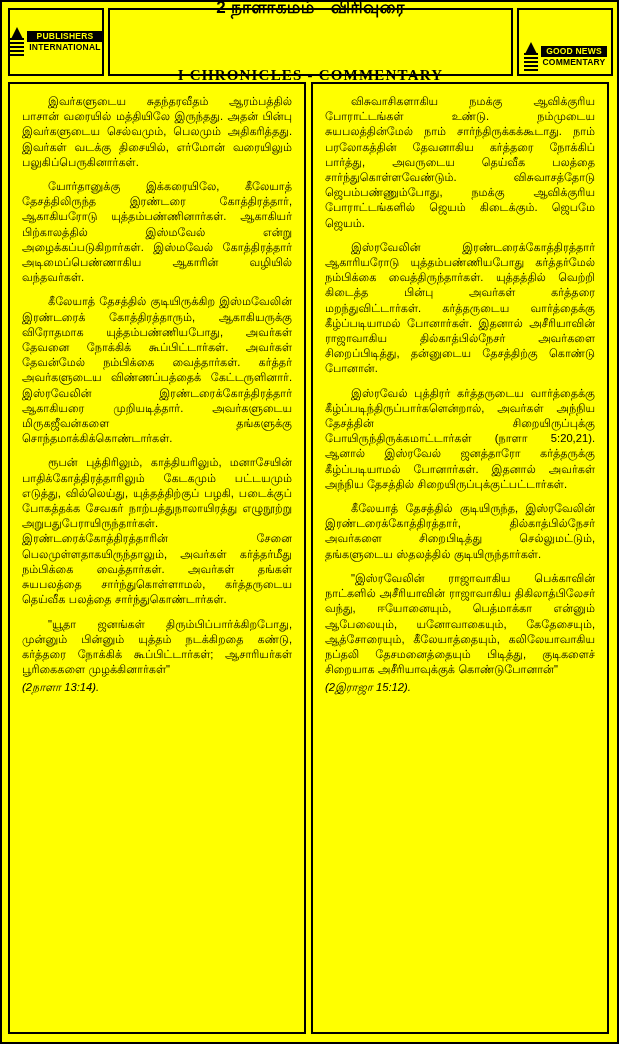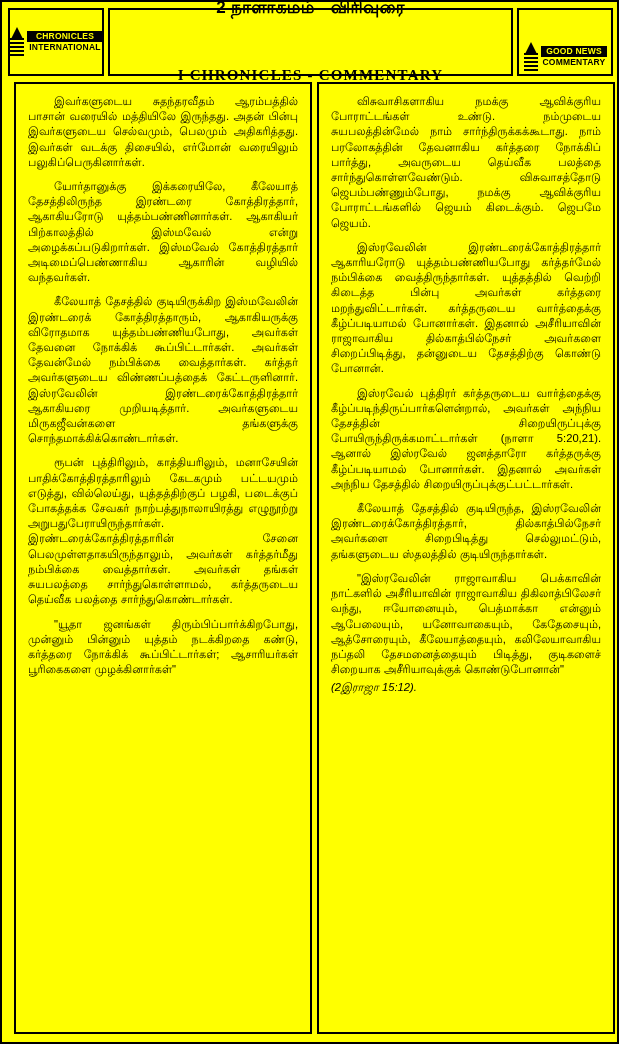--- a/index.html
+++ b/index.html
@@ -125,21 +125,21 @@
     box-sizing: border-box;
     display: flex;
     flex-direction: column;
     align-items: center;
     justify-content: flex-end;
     padding: 2px 1px;
   }
   
   .columns {
     position: absolute;
-    left: 12px;
+    left: 6px;
     top: 80px;
     width: 605px;
     height: 952px;
     display: flex;
     box-sizing: border-box;
   }
   .col {
     border: 2px solid #000000;
     background: #ffff00;
     box-sizing: border-box;
@@ -167,21 +167,21 @@
 <body>
 
 <div class="page">
 
   <div class="header">
 
     <div class="logo-box">
       <div class="logo-inner">
         <span class="logo-mark"></span>
         <span class="logo-text">
-          <span class="l1">CHRONICLES</span>
+          <span class="l1">PUBLISHERS</span>
           <span class="l2">INTERNATIONAL</span>
         </span>
       </div>
     </div>
 
     <div class="title-box">
       <div class="title-ta">2 நாளாகமம்  -  விரிவுரை</div>
       <div class="title-en">I CHRONICLES  -  COMMENTARY</div>
     </div>
 
@@ -198,20 +198,21 @@
   </div>
 
   <div class="columns">
 
     <div class="col left">
       <p class="para">இவர்களுடைய சுதந்தரவீதம் ஆரம்பத்தில் பாசான் வரையில் மத்தியிலே இருந்தது. அதன் பின்பு இவர்களுடைய செல்வமும், பெலமும் அதிகரித்தது. இவர்கள் வடக்கு திசையில், எர்மோன் வரையிலும் பலுகிப்பெருகினார்கள்.</p>
       <p class="para">யோர்தானுக்கு இக்கரையிலே, கீலேயாத் தேசத்திலிருந்த இரண்டரை கோத்திரத்தார், ஆகாகியரோடு யுத்தம்பண்ணினார்கள். ஆகாகியர் பிற்காலத்தில் இஸ்மவேல் என்று அழைக்கப்படுகிறார்கள். இஸ்மவேல் கோத்திரத்தார் அடிமைப்பெண்ணாகிய ஆகாரின் வழியில் வந்தவர்கள்.</p>
       <p class="para">கீலேயாத் தேசத்தில் குடியிருக்கிற இஸ்மவேலின் இரண்டரைக் கோத்திரத்தாரும், ஆகாகியருக்கு விரோதமாக யுத்தம்பண்ணியபோது, அவர்கள் தேவனை நோக்கிக் கூப்பிட்டார்கள். அவர்கள் தேவன்மேல் நம்பிக்கை வைத்தார்கள். கர்த்தர் அவர்களுடைய விண்ணப்பத்தைக் கேட்டருளினார். இஸ்ரவேலின் இரண்டரைக்கோத்திரத்தார் ஆகாகியரை முறியடித்தார். அவர்களுடைய மிருகஜீவன்களை தங்களுக்கு சொந்தமாக்கிக்கொண்டார்கள்.</p>
       <p class="para">ரூபன் புத்திரிலும், காத்தியரிலும், மனாசேயின் பாதிக்கோத்திரத்தாரிலும் கேடகமும் பட்டயமும் எடுத்து, வில்லெய்து, யுத்தத்திற்குப் பழகி, படைக்குப் போகத்தக்க சேவகர் நாற்பத்துநாலாயிரத்து எழுநூற்று அறுபதுபேராயிருந்தார்கள். இரண்டரைக்கோத்திரத்தாரின் சேனை பெலமுள்ளதாகயிருந்தாலும், அவர்கள் கர்த்தர்மீது நம்பிக்கை வைத்தார்கள். அவர்கள் தங்கள் சுயபலத்தை சார்ந்துகொள்ளாமல், கர்த்தருடைய தெய்வீக பலத்தை சார்ந்துகொண்டார்கள்.</p>
       <p class="para">"யூதா ஜனங்கள் திரும்பிப்பார்க்கிறபோது, முன்னும் பின்னும் யுத்தம் நடக்கிறதை கண்டு, கர்த்தரை நோக்கிக் கூப்பிட்டார்கள்; ஆசாரியர்கள் பூரிகைகளை முழக்கினார்கள்"</p>
+      <p class="para ref">(2நாளா 13:14).</p>
     </div>
 
     <div class="col right">
       <p class="para">விசுவாசிகளாகிய நமக்கு ஆவிக்குரிய போராட்டங்கள் உண்டு. நம்முடைய சுயபலத்தின்மேல் நாம் சார்ந்திருக்கக்கூடாது. நாம் பரலோகத்தின் தேவனாகிய கர்த்தரை நோக்கிப் பார்த்து, அவருடைய தெய்வீக பலத்தை சார்ந்துகொள்ளவேண்டும். விசுவாசத்தோடு ஜெபம்பண்ணும்போது, நமக்கு ஆவிக்குரிய போராட்டங்களில் ஜெயம் கிடைக்கும். ஜெபமே ஜெயம்.</p>
       <p class="para">இஸ்ரவேலின் இரண்டரைக்கோத்திரத்தார் ஆகாரியரோடு யுத்தம்பண்ணியபோது கர்த்தர்மேல் நம்பிக்கை வைத்திருந்தார்கள். யுத்தத்தில் வெற்றி கிடைத்த பின்பு அவர்கள் கர்த்தரை மறந்துவிட்டார்கள். கர்த்தருடைய வார்த்தைக்கு கீழ்ப்படியாமல் போனார்கள். இதனால் அசீரியாவின் ராஜாவாகிய தில்காத்பில்நேசர் அவர்களை சிறைப்பிடித்து, தன்னுடைய தேசத்திற்கு கொண்டு போனான்.</p>
       <p class="para">இஸ்ரவேல் புத்திரர் கர்த்தருடைய வார்த்தைக்கு கீழ்ப்படிந்திருப்பார்களென்றால், அவர்கள் அந்நிய தேசத்தின் சிறையிருப்புக்கு போயிருந்திருக்கமாட்டார்கள் (நாளா 5:20,21). ஆனால் இஸ்ரவேல் ஜனத்தாரோ கர்த்தருக்கு கீழ்ப்படியாமல் போனார்கள். இதனால் அவர்கள் அந்நிய தேசத்தில் சிறையிருப்புக்குட்பட்டார்கள்.</p>
       <p class="para">கீலேயாத் தேசத்தில் குடியிருந்த, இஸ்ரவேலின் இரண்டரைக்கோத்திரத்தார், தில்காத்பில்நேசர் அவர்களை சிறைபிடித்து செல்லுமட்டும், தங்களுடைய ஸ்தலத்தில் குடியிருந்தார்கள்.</p>
       <p class="para">"இஸ்ரவேலின் ராஜாவாகிய பெக்காவின் நாட்களில் அசீரியாவின் ராஜாவாகிய திகிலாத்பிலேசர் வந்து, ஈயோனையும், பெத்மாக்கா என்னும் ஆபேலையும், யனோவாகையும், கேதேசையும், ஆத்சோரையும், கீலேயாத்தையும், கலிலேயாவாகிய நப்தலி தேசமனைத்தையும் பிடித்து, குடிகளைச் சிறையாக அசீரியாவுக்குக் கொண்டுபோனான்"</p>
       <p class="para ref">(2இராஜா 15:12).</p>
     </div>

